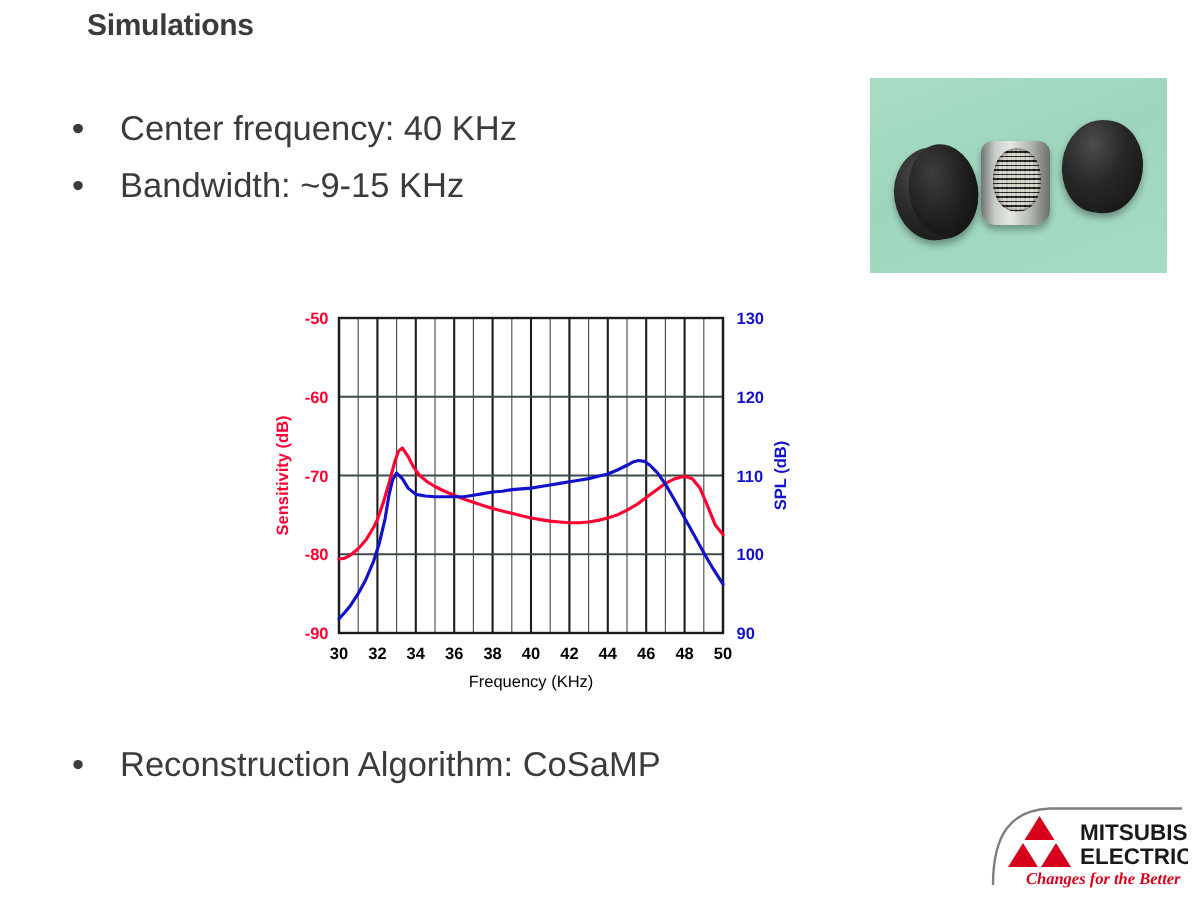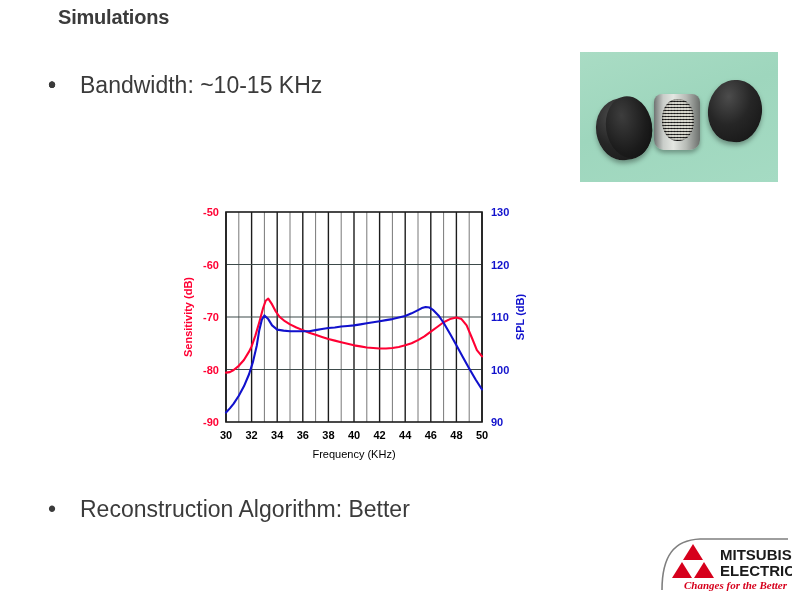--- a/index.html
+++ b/index.html
@@ -136,31 +136,32 @@
 <div id="slide">
 
   <div id="slide-title">Simulations</div>
 
   <ul class="bullet-list" id="bullets-top">
     <li class="bullet-item">
       <span class="bullet-dot">•</span>
     </li>
     <li class="bullet-item">
       <span class="bullet-dot">•</span>
-    </li>
-    <li class="bullet-item">
-      <span class="bullet-dot">•</span>
-      <span>Bandwidth: ~10-15 KHz</span>
+      <span>Center frequency: 40 KHz</span>
+    </li>
+    <li class="bullet-item">
+      <span class="bullet-dot">•</span>
+      <span>Bandwidth: ~9-15 KHz</span>
     </li>
   </ul>
 
   <ul class="bullet-list" id="bullets-bottom">
     <li class="bullet-item">
       <span class="bullet-dot">•</span>
-      <span>Reconstruction Algorithm: Better</span>
+      <span>Reconstruction Algorithm: CoSaMP</span>
     </li>
   </ul>
 
   <div id="sensor-photo">
     <div class="sensor-cap" id="cap-left"></div>
     <div id="cap-left-face"></div>
     <div id="sensor-body"></div>
     <div id="sensor-mesh"></div>
     <div class="sensor-cap" id="cap-right"></div>
   </div>

